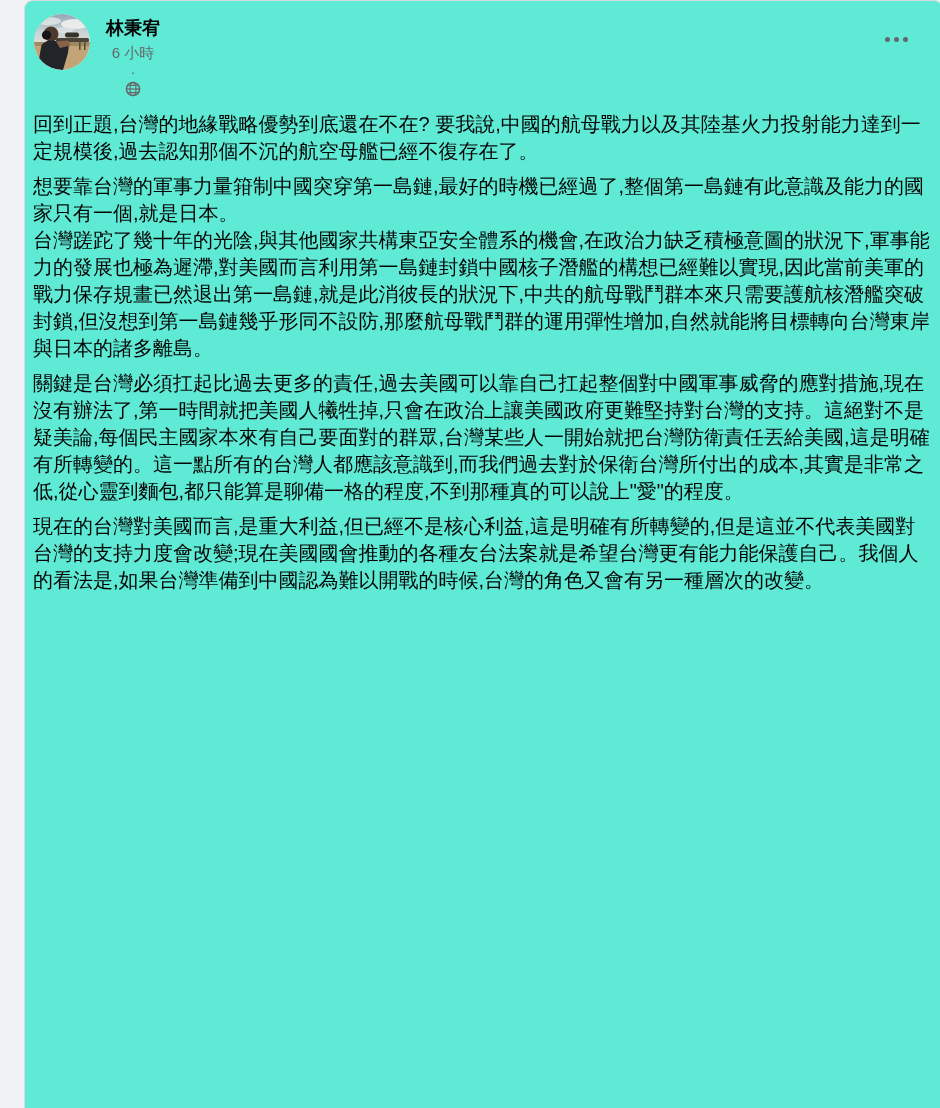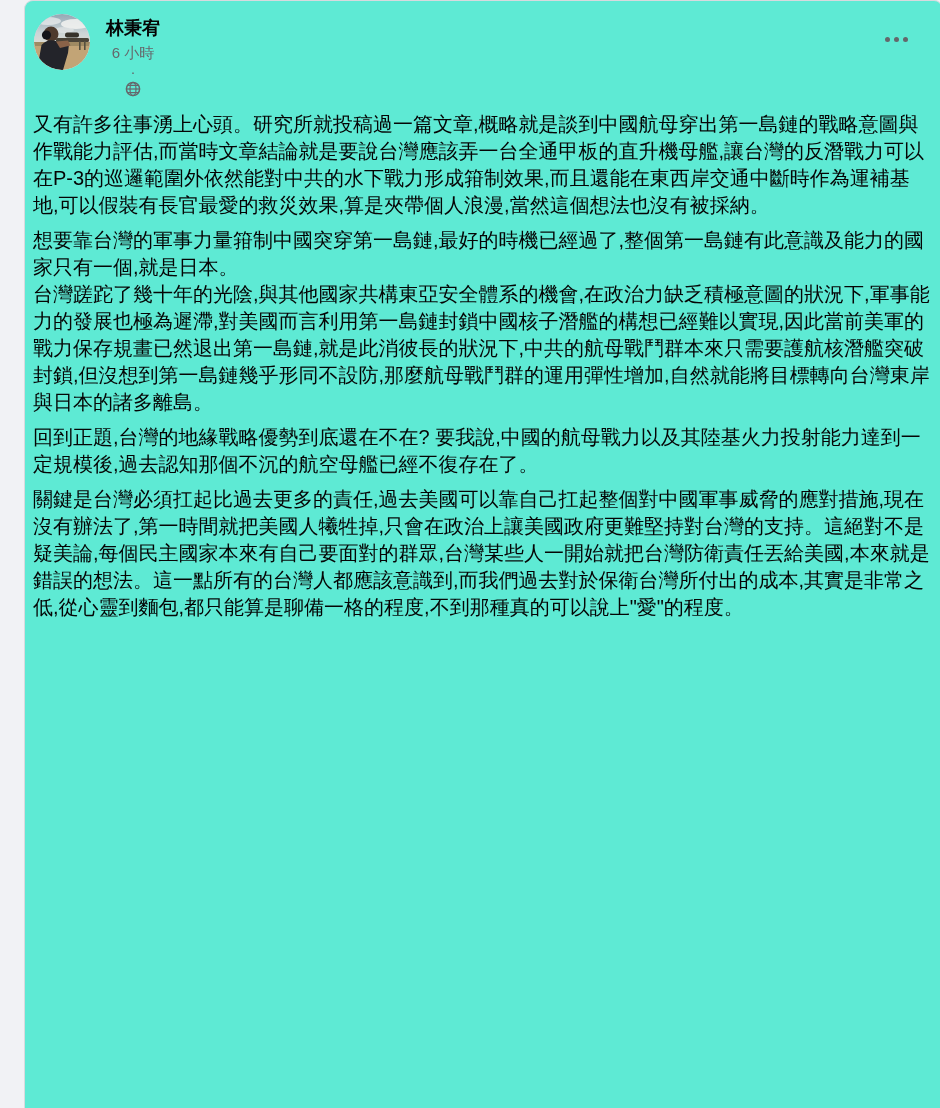--- a/index.html
+++ b/index.html
@@ -139,20 +139,20 @@
     </div>
 
     <div class="menu-btn" title="">
       <span></span>
       <span></span>
       <span></span>
     </div>
   </div>
 
   <div class="post-text">
-      <div class="para">又有許多往事湧上心頭。研究所就投稿過一篇文章,概略就是談到中國航母穿出第一島鏈的戰略意圖與作戰能力評估,而當時文章結論就是要說台灣應該弄一台全通甲板的直升機母艦,讓台灣的反潛戰力可以在P-3的巡邏範圍外依然能對中共的水下戰力形成箝制效果,而且還能在東西岸交通中斷時作為運補基地,可以假裝有長官最愛的救災效果,算是夾帶個人浪漫,當然這個想法也沒有被採納。</div>
+      <div class="para">回到正題,台灣的地緣戰略優勢到底還在不在? 要我說,中國的航母戰力以及其陸基火力投射能力達到一定規模後,過去認知那個不沉的航空母艦已經不復存在了。</div>
       <div class="para">想要靠台灣的軍事力量箝制中國突穿第一島鏈,最好的時機已經過了,整個第一島鏈有此意識及能力的國家只有一個,就是日本。
 台灣蹉跎了幾十年的光陰,與其他國家共構東亞安全體系的機會,在政治力缺乏積極意圖的狀況下,軍事能力的發展也極為遲滯,對美國而言利用第一島鏈封鎖中國核子潛艦的構想已經難以實現,因此當前美軍的戰力保存規畫已然退出第一島鏈,就是此消彼長的狀況下,中共的航母戰鬥群本來只需要護航核潛艦突破封鎖,但沒想到第一島鏈幾乎形同不設防,那麼航母戰鬥群的運用彈性增加,自然就能將目標轉向台灣東岸與日本的諸多離島。</div>
-      <div class="para">回到正題,台灣的地緣戰略優勢到底還在不在? 要我說,中國的航母戰力以及其陸基火力投射能力達到一定規模後,過去認知那個不沉的航空母艦已經不復存在了。</div>
-      <div class="para">關鍵是台灣必須扛起比過去更多的責任,過去美國可以靠自己扛起整個對中國軍事威脅的應對措施,現在沒有辦法了,第一時間就把美國人犧牲掉,只會在政治上讓美國政府更難堅持對台灣的支持。這絕對不是疑美論,每個民主國家本來有自己要面對的群眾,台灣某些人一開始就把台灣防衛責任丟給美國,本來就是錯誤的想法。這一點所有的台灣人都應該意識到,而我們過去對於保衛台灣所付出的成本,其實是非常之低,從心靈到麵包,都只能算是聊備一格的程度,不到那種真的可以說上"愛"的程度。</div>
+      <div class="para">關鍵是台灣必須扛起比過去更多的責任,過去美國可以靠自己扛起整個對中國軍事威脅的應對措施,現在沒有辦法了,第一時間就把美國人犧牲掉,只會在政治上讓美國政府更難堅持對台灣的支持。這絕對不是疑美論,每個民主國家本來有自己要面對的群眾,台灣某些人一開始就把台灣防衛責任丟給美國,這是明確有所轉變的。這一點所有的台灣人都應該意識到,而我們過去對於保衛台灣所付出的成本,其實是非常之低,從心靈到麵包,都只能算是聊備一格的程度,不到那種真的可以說上"愛"的程度。</div>
+      <div class="para">現在的台灣對美國而言,是重大利益,但已經不是核心利益,這是明確有所轉變的,但是這並不代表美國對台灣的支持力度會改變;現在美國國會推動的各種友台法案就是希望台灣更有能力能保護自己。我個人的看法是,如果台灣準備到中國認為難以開戰的時候,台灣的角色又會有另一種層次的改變。</div>
     </div>
 
 </div>
 
 </body></html>

